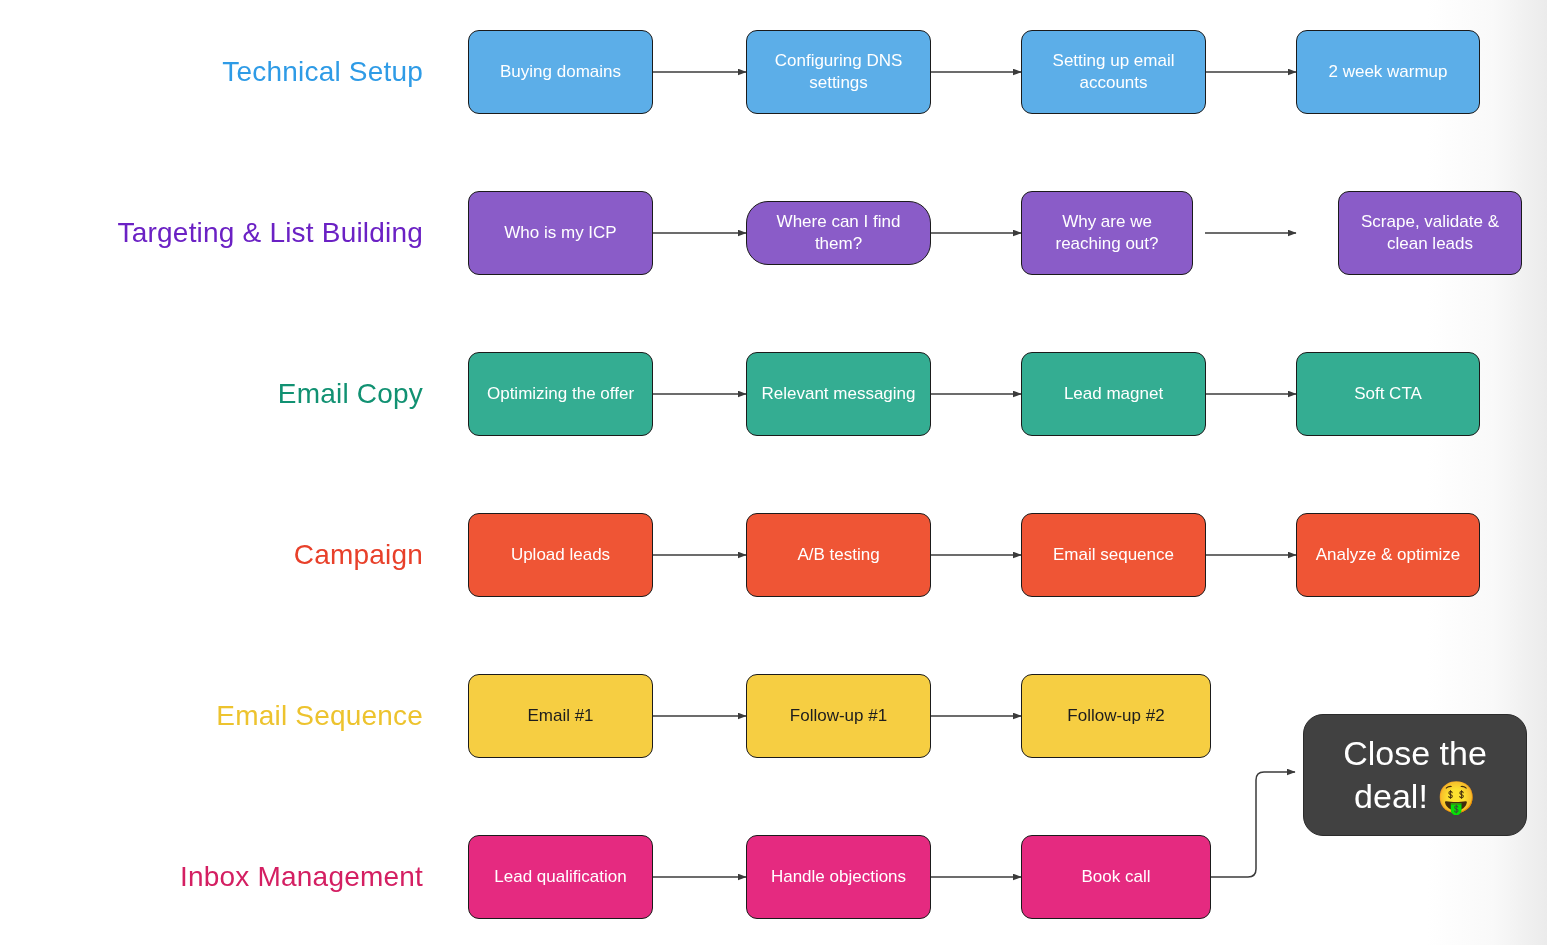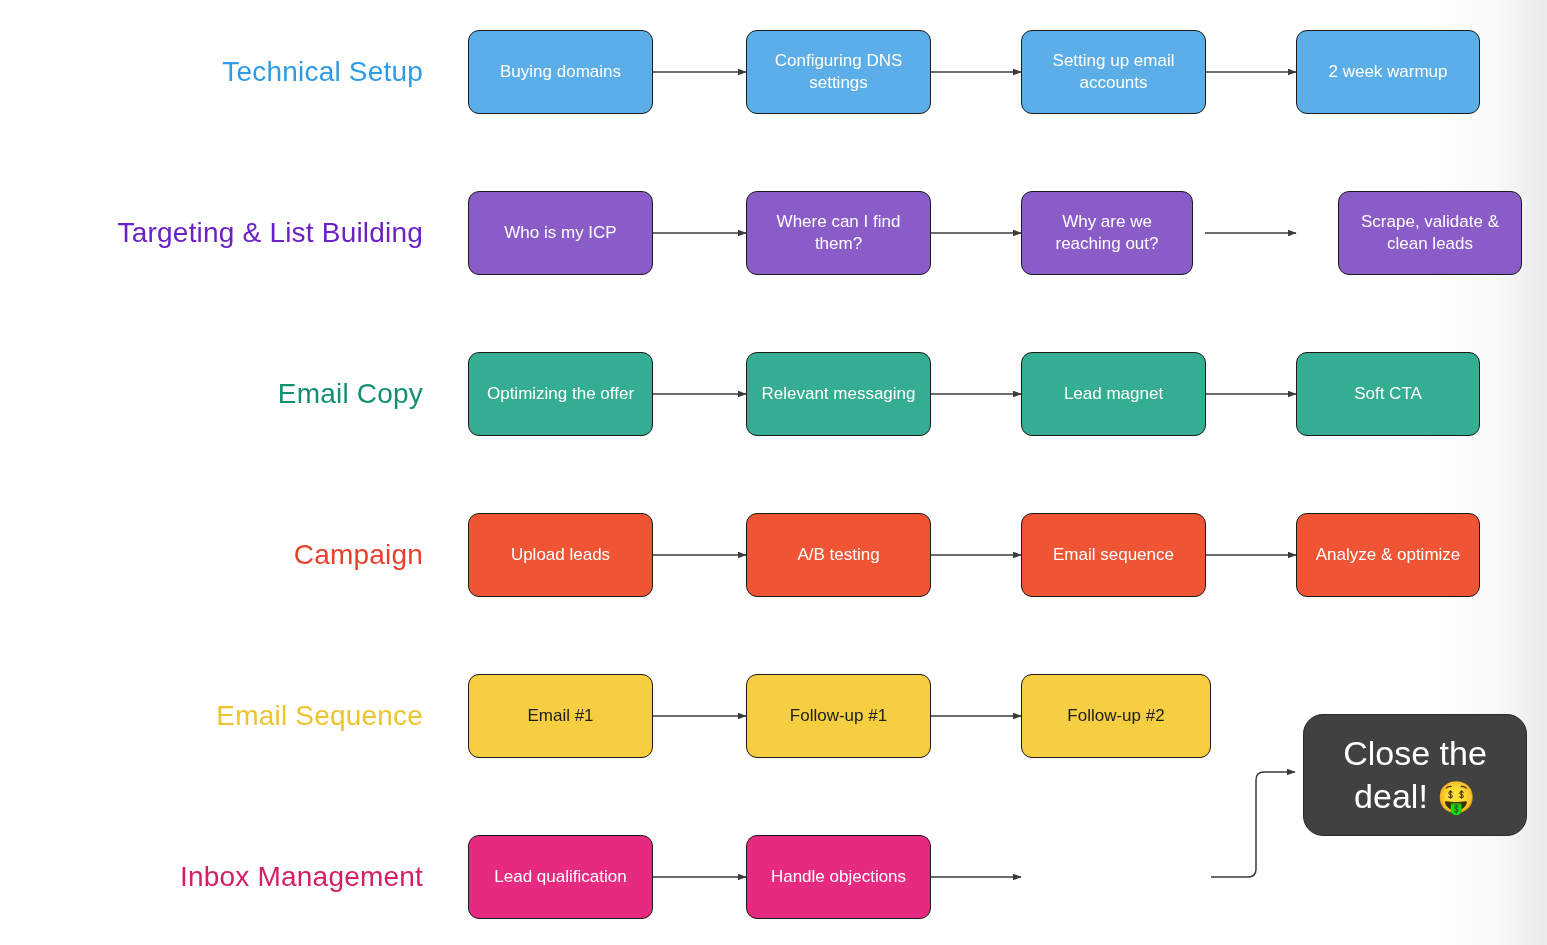--- a/index.html
+++ b/index.html
@@ -133,40 +133,41 @@
   <div class="row-label" style="top: 555px; color: rgb(232, 64, 42);">Campaign</div>
   <div class="row-label" style="top: 716px; color: rgb(237, 195, 46);">Email Sequence</div>
   <div class="row-label" style="top: 877px; color: rgb(212, 31, 98);">Inbox Management</div>
 
   <div class="node light-text" style="left: 468px; top: 72px; width: 185px; height: 84px; background: rgb(92, 174, 232); color: rgb(255, 255, 255);">Buying domains</div>
   <div class="node light-text" style="left: 746px; top: 72px; width: 185px; height: 84px; background: rgb(92, 174, 232); color: rgb(255, 255, 255);">Configuring DNS settings</div>
   <div class="node light-text" style="left: 1021px; top: 72px; width: 185px; height: 84px; background: rgb(92, 174, 232); color: rgb(255, 255, 255);">Setting up email accounts</div>
   <div class="node light-text" style="left: 1296px; top: 72px; width: 184px; height: 84px; background: rgb(92, 174, 232); color: rgb(255, 255, 255);">2 week warmup</div>
 
   <div class="node light-text" style="left: 468px; top: 233px; width: 185px; height: 84px; background: rgb(138, 92, 200); color: rgb(255, 255, 255);">Who is my ICP</div>
-  <div class="node light-text" style="left: 746px; top: 233px; width: 185px; height: 84px; background: rgb(138, 92, 200); color: rgb(255, 255, 255);">Where can I find them?</div>
+  <div class="node light-text" style="left: 746px; top: 233px; width: 185px; height: 64px; background: rgb(138, 92, 200); color: rgb(255, 255, 255); border-radius: 22px;">Where can I find them?</div>
   <div class="node light-text" style="left: 1021px; top: 233px; width: 172px; height: 84px; background: rgb(138, 92, 200); color: rgb(255, 255, 255);">Why are we reaching out?</div>
   <div class="node light-text" style="left: 1338px; top: 233px; width: 184px; height: 84px; background: rgb(138, 92, 200); color: rgb(255, 255, 255);">Scrape, validate &amp; clean leads</div>
 
   <div class="node light-text" style="left: 468px; top: 394px; width: 185px; height: 84px; background: rgb(52, 173, 146); color: rgb(255, 255, 255);">Optimizing the offer</div>
   <div class="node light-text" style="left: 746px; top: 394px; width: 185px; height: 84px; background: rgb(52, 173, 146); color: rgb(255, 255, 255);">Relevant messaging</div>
   <div class="node light-text" style="left: 1021px; top: 394px; width: 185px; height: 84px; background: rgb(52, 173, 146); color: rgb(255, 255, 255);">Lead magnet</div>
   <div class="node light-text" style="left: 1296px; top: 394px; width: 184px; height: 84px; background: rgb(52, 173, 146); color: rgb(255, 255, 255);">Soft CTA</div>
 
   <div class="node light-text" style="left: 468px; top: 555px; width: 185px; height: 84px; background: rgb(239, 85, 53); color: rgb(255, 255, 255);">Upload leads</div>
   <div class="node light-text" style="left: 746px; top: 555px; width: 185px; height: 84px; background: rgb(239, 85, 53); color: rgb(255, 255, 255);">A/B testing</div>
   <div class="node light-text" style="left: 1021px; top: 555px; width: 185px; height: 84px; background: rgb(239, 85, 53); color: rgb(255, 255, 255);">Email sequence</div>
   <div class="node light-text" style="left: 1296px; top: 555px; width: 184px; height: 84px; background: rgb(239, 85, 53); color: rgb(255, 255, 255);">Analyze &amp; optimize</div>
 
   <div class="node dark-text" style="left: 468px; top: 716px; width: 185px; height: 84px; background: rgb(246, 206, 66); color: rgb(29, 29, 29);">Email #1</div>
   <div class="node dark-text" style="left: 746px; top: 716px; width: 185px; height: 84px; background: rgb(246, 206, 66); color: rgb(29, 29, 29);">Follow-up #1</div>
   <div class="node dark-text" style="left: 1021px; top: 716px; width: 190px; height: 84px; background: rgb(246, 206, 66); color: rgb(29, 29, 29);">Follow-up #2</div>
 
   <div class="node light-text" style="left: 468px; top: 877px; width: 185px; height: 84px; background: rgb(229, 42, 128); color: rgb(255, 255, 255);">Lead qualification</div>
   <div class="node light-text" style="left: 746px; top: 877px; width: 185px; height: 84px; background: rgb(229, 42, 128); color: rgb(255, 255, 255);">Handle objections</div>
+  <div class="node light-text" style="left: 1021px; top: 877px; width: 190px; height: 84px; background: rgb(229, 42, 128); color: rgb(255, 255, 255);">Book call</div>
 
   <div class="node-final" style="left: 1303px; top: 775px; width: 224px; height: 122px; background: rgb(65, 65, 65); color: rgb(255, 255, 255);">
     <span>
       <span>Close the deal!</span>
       <span class="emoji">🤑</span>
     </span>
   </div>
 
 </div>
 

